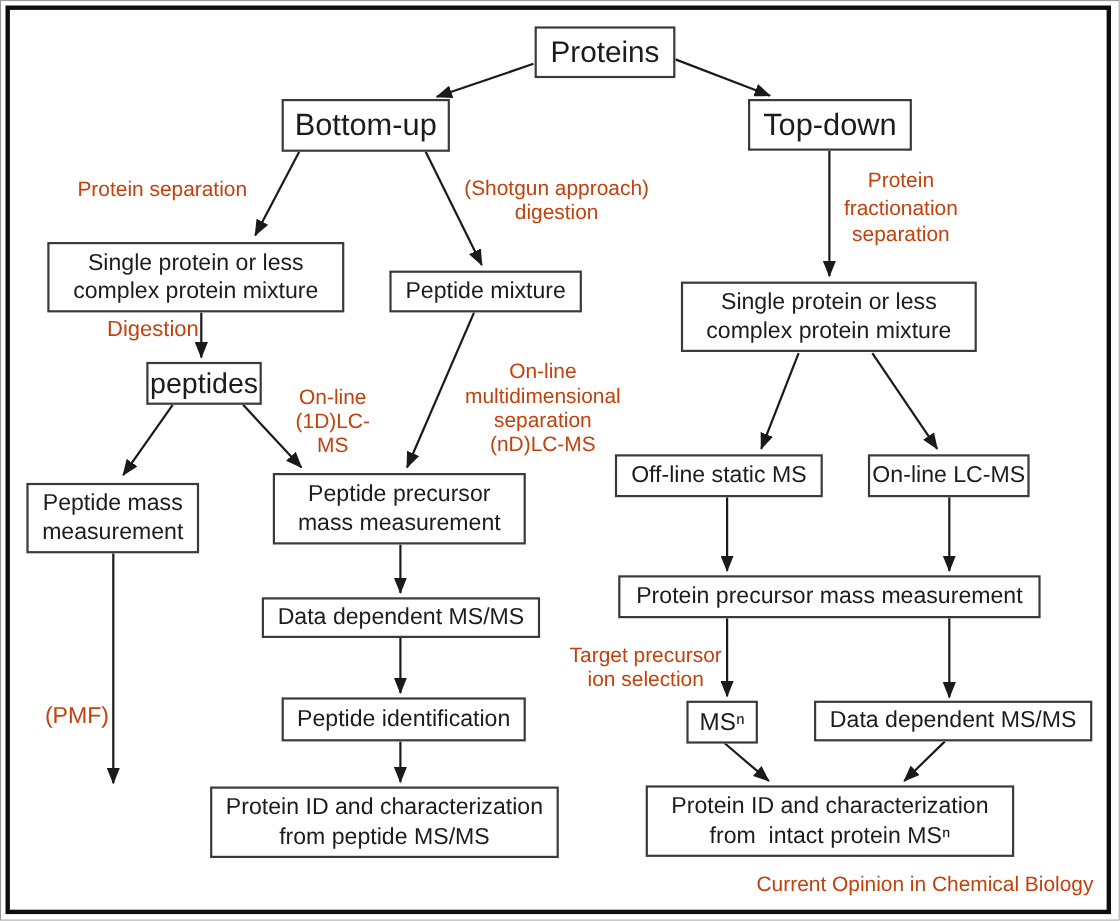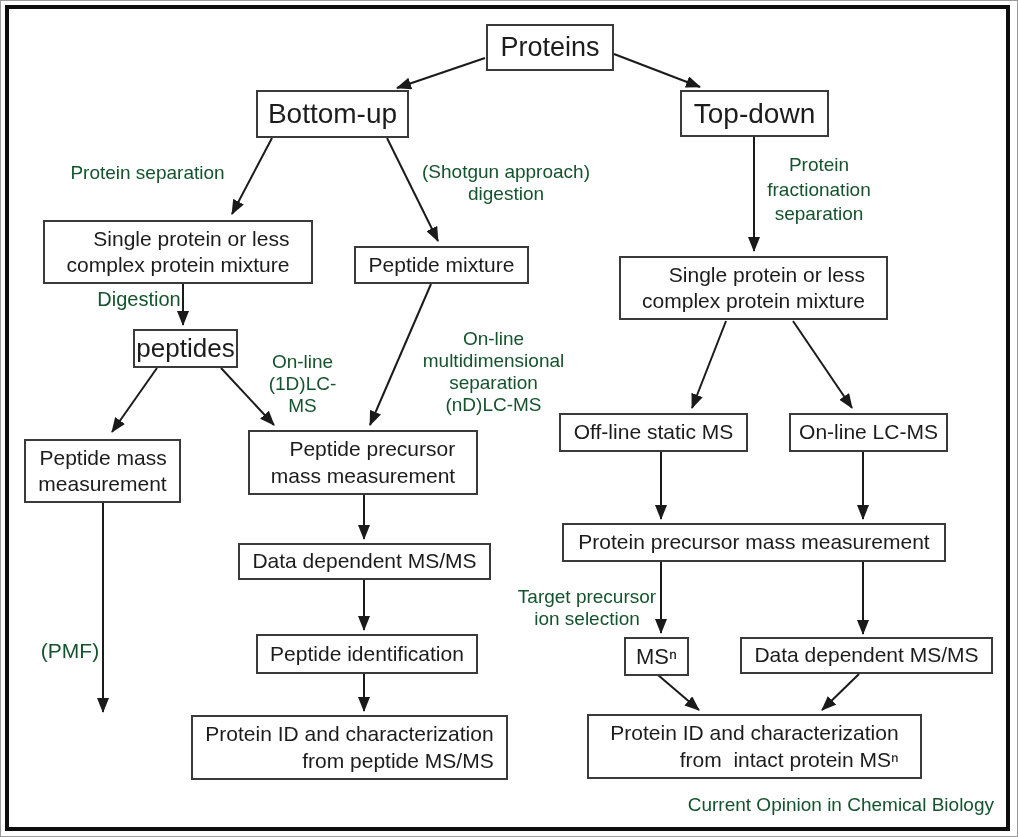--- a/index.html
+++ b/index.html
@@ -26,31 +26,31 @@
     left: 0; top: 0;
     width: 1018px; height: 837px;
   }
   .box {
     position: absolute;
     background: #ffffff;
     border: 2px solid #3a3a3a;
     display: flex;
     align-items: center;
     justify-content: center;
-    text-align: right;
+    text-align: center;
     white-space: pre-wrap;
     line-height: 1.26;
     color: #1c1c1c;
   }
   .lbl {
     position: absolute;
     text-align: center;
     white-space: pre-wrap;
     line-height: 1.16;
-    color: #14532d;
+    color: #c2410c;
   }
 </style>
 </head>
 <body>
 
 <div class="canvas">
 
   <svg class="arrow-layer" width="1018" height="837" viewBox="0 0 1018 837" xmlns="http://www.w3.org/2000/svg">
     <defs>
       <marker id="ah" markerWidth="7.5" markerHeight="6" refX="7" refY="3" orient="auto" markerUnits="strokeWidth">
@@ -99,21 +99,21 @@
   <div class="box" style="left:132px; top:328px; width:105px; height:39px; font-size:26px;">peptides</div>
 
   <div class="box" style="left:23px; top:438px; width:157px; height:64px; font-size:21px;">Peptide mass
 measurement</div>
 
   <div class="box" style="left:247px; top:429px; width:230px; height:65px; font-size:21px;">Peptide precursor
 mass measurement</div>
 
   <div class="box" style="left:558px; top:412px; width:189px; height:39px; font-size:21px;">Off-line static MS</div>
 
-  <div class="box" style="left:788px; top:412px; width:159px; height:39px; font-size:21px;">On-line LC-MS</div>
+  <div class="box" style="left:788px; top:412px; width:147px; height:39px; font-size:21px;">On-line LC-MS</div>
 
   <div class="box" style="left:237px; top:542px; width:253px; height:37px; font-size:21px;">Data dependent MS/MS</div>
 
   <div class="box" style="left:561px; top:522px; width:384px; height:39px; font-size:21px;">Protein precursor mass measurement</div>
 
   <div class="box" style="left:255px; top:633px; width:222px; height:40px; font-size:21px;">Peptide identification</div>
 
   <div class="box" style="left:623px; top:636px; width:65px; height:39px; font-size:22px;">MSⁿ</div>
 
   <div class="box" style="left:739px; top:636px; width:253px; height:37px; font-size:21px;">Data dependent MS/MS</div>

